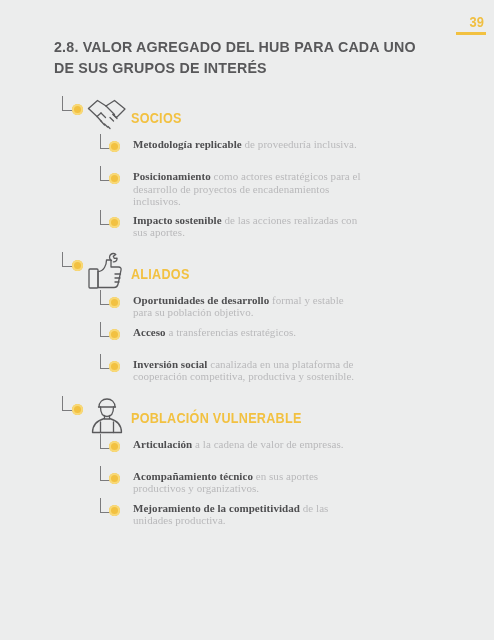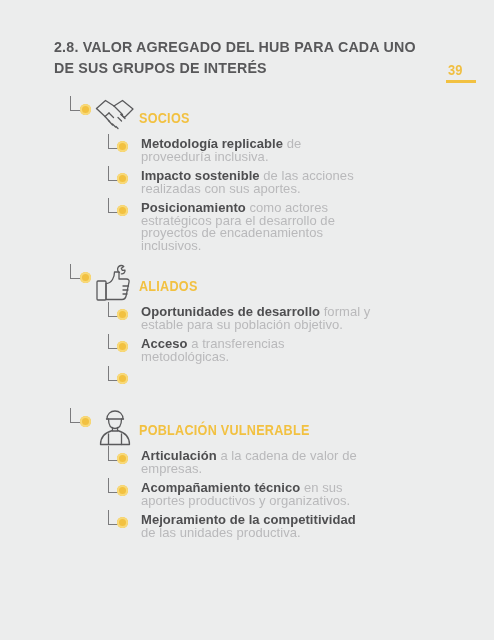--- a/index.html
+++ b/index.html
@@ -12,24 +12,23 @@
     background: #eceded;
     font-family: "Liberation Sans", sans-serif;
     overflow: hidden;
     position: relative;
   }
 
   
   .page-number-wrap {
     position: absolute;
     top: 14px;
-    right: 18px;
-    text-align: left;
+    right: 8px;
+    text-align: right;
     width: 30px;
-    margin-top: 48px;
   }
   .page-number {
     font-family: "Liberation Sans Narrow", "Liberation Sans", sans-serif;
     font-size: 15px;
     font-weight: 700;
     color: #f0bf42;
     letter-spacing: 0px;
     line-height: 16px;
     transform: scaleX(0.86);
   }
@@ -56,21 +55,20 @@
     transform: scaleX(0.92);
     transform-origin: left top;
   }
 
   
   .content {
     position: absolute;
     top: 96px;
     left: 0;
     width: 404px;
-    margin-left: 8px;
   }
 
   .section {
     position: relative;
   }
   .section + .section {
     margin-top: 6px;
   }
 
   
@@ -150,24 +148,25 @@
     position: absolute;
     left: 109px;
     top: 3px;
     width: 11px;
     height: 11px;
     border-radius: 50%;
     background: #f2c141;
     box-shadow: inset 0 0 0 2px #f8d978;
   }
   .item-text {
-    font-size: 13px;
+    font-size: 11px;
     line-height: 12.5px;
     color: #b9b9bb;
     letter-spacing: 0.05px;
+    font-family: Liberation Serif, serif;
   }
   .item-text b {
     color: #4e4e50;
     font-weight: 700;
   }
 </style>
 </head>
 <body>
 
 <div class="page-number-wrap">
@@ -200,26 +199,26 @@
       </div>
       <div class="items">
         <div class="item">
           <div class="elbow-item"></div>
           <div class="dot-item"></div>
           <div class="item-text"><b>Metodología replicable</b><span> de proveeduría inclusiva.</span></div>
         </div>
         <div class="item">
           <div class="elbow-item"></div>
           <div class="dot-item"></div>
+          <div class="item-text"><b>Posicionamiento</b><span> como actores estratégicos para el desarrollo de proyectos de encadenamientos inclusivos.</span></div>
+        </div>
+        <div class="item">
+          <div class="elbow-item"></div>
+          <div class="dot-item"></div>
           <div class="item-text"><b>Impacto sostenible</b><span> de las acciones realizadas con sus aportes.</span></div>
-        </div>
-        <div class="item">
-          <div class="elbow-item"></div>
-          <div class="dot-item"></div>
-          <div class="item-text"><b>Posicionamiento</b><span> como actores estratégicos para el desarrollo de proyectos de encadenamientos inclusivos.</span></div>
         </div>
       </div>
     </div>
     <div class="section">
       <div class="section-head">
         <div class="elbow-sec"></div>
         <div class="dot-sec"></div>
         <div class="sec-icon">
           <svg viewBox="0 0 46 44" xmlns="http://www.w3.org/2000/svg" fill="none" stroke="#5a5a5c" stroke-width="1.3" stroke-linejoin="round" stroke-linecap="round">
     <rect x="5" y="19" width="9" height="19" rx="1"></rect>
@@ -234,25 +233,26 @@
       </div>
       <div class="items">
         <div class="item">
           <div class="elbow-item"></div>
           <div class="dot-item"></div>
           <div class="item-text"><b>Oportunidades de desarrollo</b><span> formal y estable para su población objetivo.</span></div>
         </div>
         <div class="item">
           <div class="elbow-item"></div>
           <div class="dot-item"></div>
-          <div class="item-text"><b>Acceso</b><span> a transferencias metodológicas.</span></div>
-        </div>
-        <div class="item">
-          <div class="elbow-item"></div>
-          <div class="dot-item"></div>
+          <div class="item-text"><b>Acceso</b><span> a transferencias estratégicos.</span></div>
+        </div>
+        <div class="item">
+          <div class="elbow-item"></div>
+          <div class="dot-item"></div>
+          <div class="item-text"><b>Inversión social</b><span> canalizada en una plataforma de cooperación competitiva, productiva y sostenible.</span></div>
         </div>
       </div>
     </div>
     <div class="section">
       <div class="section-head">
         <div class="elbow-sec"></div>
         <div class="dot-sec"></div>
         <div class="sec-icon">
           <svg viewBox="0 0 46 44" xmlns="http://www.w3.org/2000/svg" fill="none" stroke="#5a5a5c" stroke-width="1.3" stroke-linejoin="round" stroke-linecap="round">
     <path d="M15 13 C15 8 18.5 5 23 5 C27.5 5 31 8 31 13"></path>

